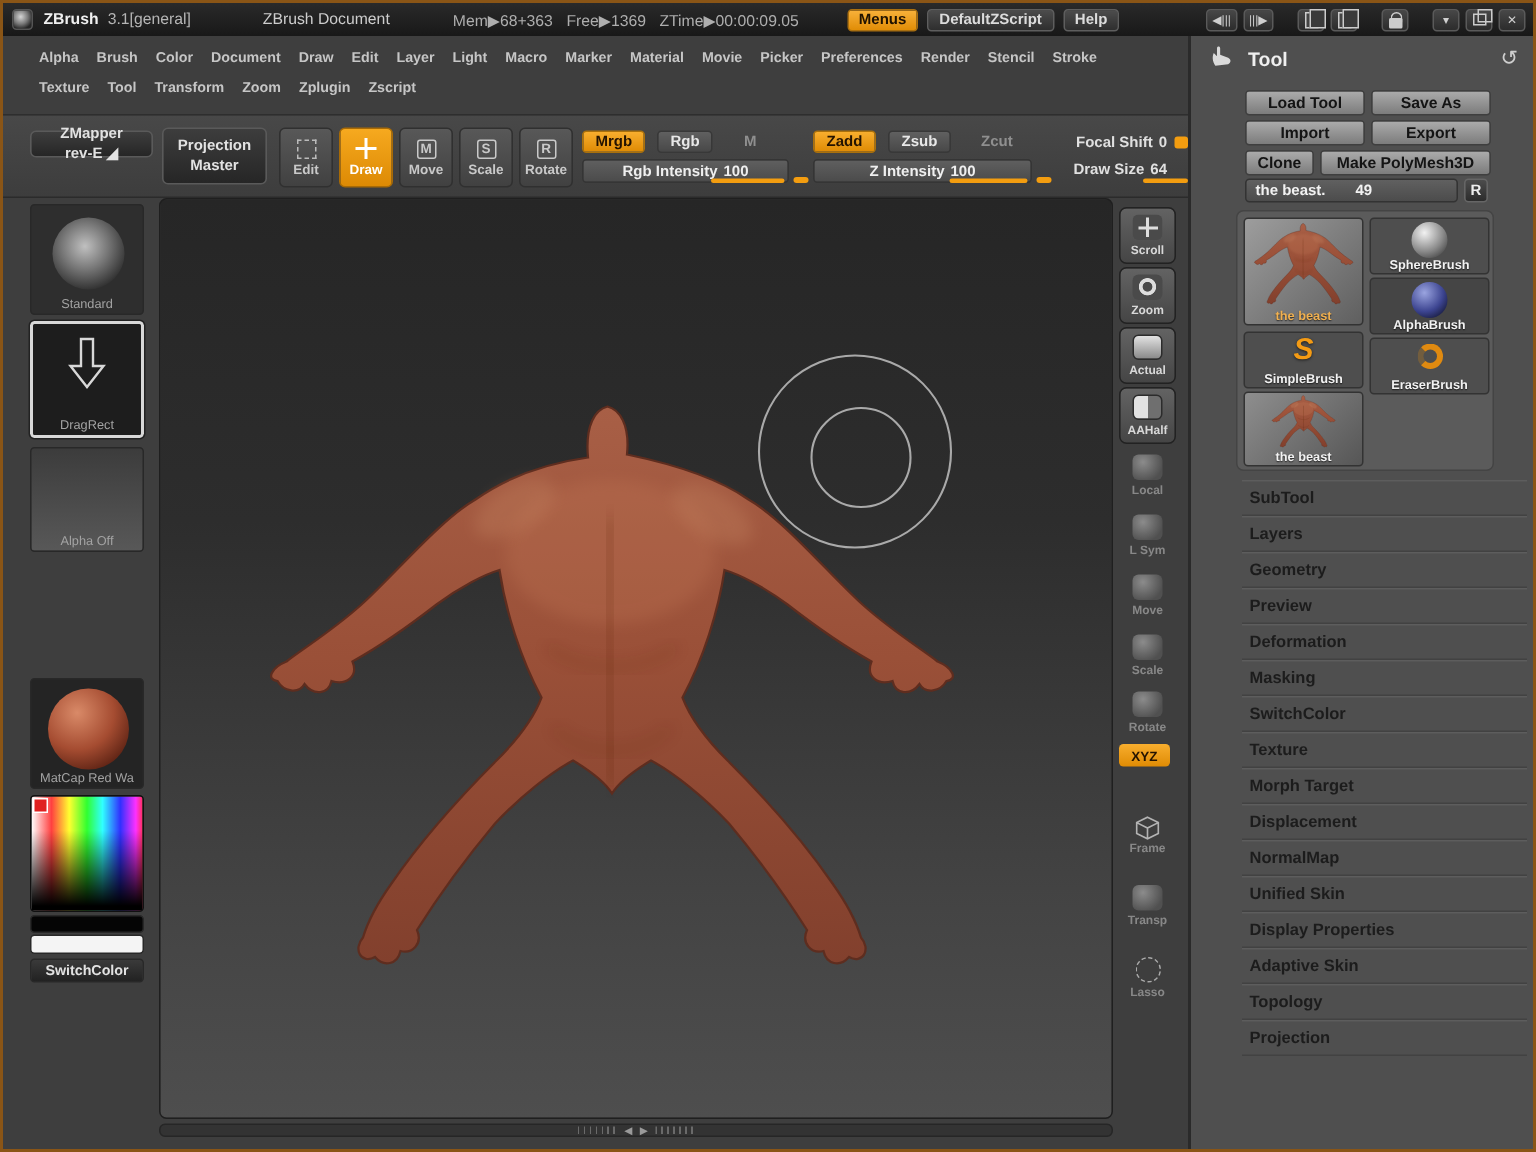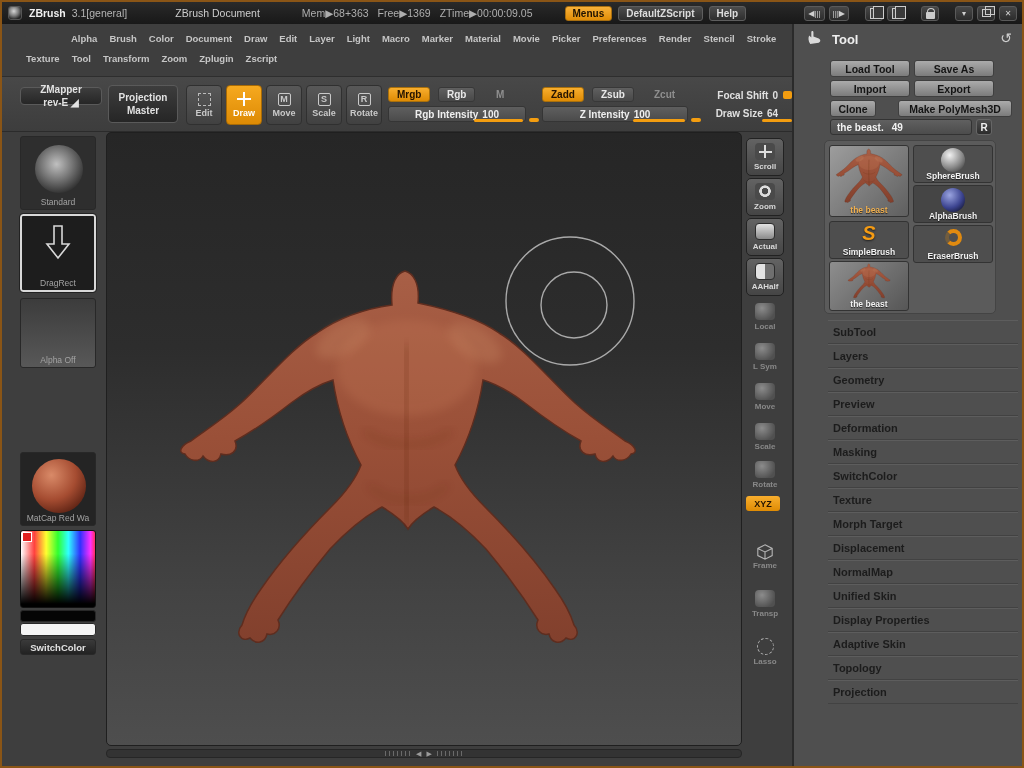--- a/index.html
+++ b/index.html
@@ -23,21 +23,21 @@
   .ic-doc{position:relative;width:9px;height:11px;border:1px solid #ccc;background:#444;}
   .ic-doc::after{content:"";position:absolute;left:2px;top:-3px;width:9px;height:11px;border:1px solid #ccc;background:#3a3a3a;}
   .ic-lock{position:relative;width:9px;height:7px;background:#ccc;border-radius:1px;margin-top:4px;}
   .ic-lock::before{content:"";position:absolute;left:1.5px;top:-4px;width:6px;height:6px;border:1.5px solid #ccc;border-bottom:none;border-radius:4px 4px 0 0;}
   .ic-restore{position:relative;width:9px;height:8px;border:1px solid #ccc;}
   .ic-restore::after{content:"";position:absolute;left:2px;top:-4px;width:8px;height:7px;border:1px solid #ccc;}
 
   
   .menubar{position:absolute;left:0;top:22px;width:790px;height:52px;background:#3e3e3e;}
   .menu-row{display:flex;gap:12px;padding-left:24px;height:20px;align-items:center;font-size:9.5px;font-weight:bold;color:#c6c6c6;}
-  .menu-row.r1{margin-top:4px;margin-left:45px;}
+  .menu-row.r1{margin-top:4px;}
   .menu-item{white-space:nowrap;}
 
   
   .topshelf{position:absolute;left:0;top:74px;width:790px;height:56px;background:linear-gradient(#484848,#3d3d3d);border-top:1px solid #2e2e2e;border-bottom:1px solid #2b2b2b;}
   .big-btn{position:absolute;background:linear-gradient(#3d3d3d,#262626);border:1px solid #5a5a5a;border-radius:4px;color:#e2e2e2;font-size:10px;font-weight:bold;text-align:center;display:flex;flex-direction:column;justify-content:center;gap:1px;line-height:12px;}
   .shelf-tool{position:absolute;width:36px;height:40px;border-radius:4px;background:linear-gradient(#585858,#414141);border:1px solid #303030;display:flex;flex-direction:column;align-items:center;justify-content:center;gap:2px;color:#c9c9c9;font-size:9px;font-weight:bold;}
   .shelf-tool.active{background:linear-gradient(#f6a91f,#dd8a04);color:#fff;border-color:#a76a06;}
   .lt{width:13px;height:13px;border:1px solid currentColor;border-radius:2px;font-size:9px;font-weight:bold;display:flex;align-items:center;justify-content:center;}
   .ic-edit{width:13px;height:13px;border:1px dashed #bbb;}
   .ic-plus{width:14px;height:14px;background:linear-gradient(#fff,#fff) center/14px 2px no-repeat,linear-gradient(#fff,#fff) center/2px 14px no-repeat;}
@@ -91,21 +91,21 @@
   .rs-icon.lasso{border:1.5px dashed #c9c9c9;border-radius:50%;background:none;width:17px;height:17px;}
   .rs-xyz{width:34px;height:15px;margin:2px 0 0;border-radius:3px;background:linear-gradient(#f8ae2e,#df8b04);color:#241300;font-size:9px;font-weight:bold;display:flex;align-items:center;justify-content:center;}
   .rs-gap{height:26px;}
 
   
   .tool-panel{position:absolute;left:790px;top:22px;width:232px;height:744px;background:#4f4f4f;border-left:2px solid #2a2a2a;}
   .tp-head-title{position:absolute;left:38px;top:8px;font-size:13px;font-weight:bold;color:#efefef;}
   .tp-hand{position:absolute;left:12px;top:5px;}
   .tp-reset{position:absolute;right:12px;top:6px;color:#cfcfcf;font-size:14px;}
   .tp-btn{position:absolute;height:17px;background:linear-gradient(#ababab,#7c7c7c);border:1px solid #3f3f3f;border-radius:3px;color:#141414;font-size:10.5px;font-weight:bold;display:flex;align-items:center;justify-content:center;white-space:nowrap;}
-  .active-tool{position:absolute;left:36px;top:95px;width:142px;height:16px;background:linear-gradient(#606060,#4c4c4c);border:1px solid #333;border-radius:3px;color:#f2f2f2;font-size:10px;font-weight:bold;display:flex;align-items:center;padding-left:6px;gap:8px;}
+  .active-tool{position:absolute;left:36px;top:95px;width:142px;height:16px;background:linear-gradient(#606060,#4c4c4c);border:1px solid #333;border-radius:3px;color:#f2f2f2;font-size:10px;font-weight:bold;display:flex;align-items:center;padding-left:6px;gap:20px;}
   .r-btn{position:absolute;left:182px;top:95px;width:16px;height:16px;background:linear-gradient(#4c4c4c,#2c2c2c);border:1px solid #666;border-radius:3px;color:#eee;font-size:10px;font-weight:bold;display:flex;align-items:center;justify-content:center;}
   .thumb-block{position:absolute;left:30px;top:116px;width:172px;height:174px;background:#5b5b5b;border:1px solid #444;border-radius:5px;}
   .thumb{position:absolute;border:1px solid #333;border-radius:3px;overflow:hidden;display:flex;align-items:flex-start;justify-content:center;}
   .th-label{position:absolute;bottom:1px;left:0;width:100%;text-align:center;font-size:8.5px;font-weight:bold;color:#f2f2f2;text-shadow:0 1px 1px rgba(0,0,0,.7);}
   .th-label.orange{color:#f0b050;}
   .th-beast-big{left:4px;top:4px;width:80px;height:72px;background:linear-gradient(135deg,#9d9d9d,#5f5f5f);}
   .th-sphere{left:88px;top:4px;width:80px;height:38px;background:#4e4e4e;}
   .th-alpha{left:88px;top:44px;width:80px;height:38px;background:#454545;}
   .th-simple{left:4px;top:80px;width:80px;height:38px;background:#4e4e4e;}
   .th-eraser{left:88px;top:84px;width:80px;height:38px;background:#4e4e4e;}
@@ -375,21 +375,21 @@
       <path d="M4 14 C2 11 2 8 3 6 L5 8 L5 3 C5 1.5 7 1.5 7 3 L7 7 L12 9 C14 10 14 12 12 13 Z" fill="#dadada"></path>
     </svg>
     <span class="tp-head-title">Tool</span>
     <span class="tp-reset">↺</span>
 
     <div class="tp-btn" style="left:36px;top:36px;width:80px;">Load Tool</div>
     <div class="tp-btn" style="left:120px;top:36px;width:80px;">Save As</div>
     <div class="tp-btn" style="left:36px;top:56px;width:80px;text-align:center;">Import</div>
     <div class="tp-btn" style="left:120px;top:56px;width:80px;">Export</div>
     <div class="tp-btn" style="left:36px;top:76px;width:46px;">Clone</div>
-    <div class="tp-btn" style="left:104px;top:76px;width:114px;">Make PolyMesh3D</div>
+    <div class="tp-btn" style="left:86px;top:76px;width:114px;">Make PolyMesh3D</div>
 
     <div class="active-tool">
       <span>the beast.</span>
       <span>49</span>
     </div>
     <div class="r-btn">R</div>
 
     <div class="thumb-block">
       <div class="thumb th-beast-big">
         <svg width="78" height="60" viewBox="30 120 540 410" preserveAspectRatio="xMidYMid meet">

